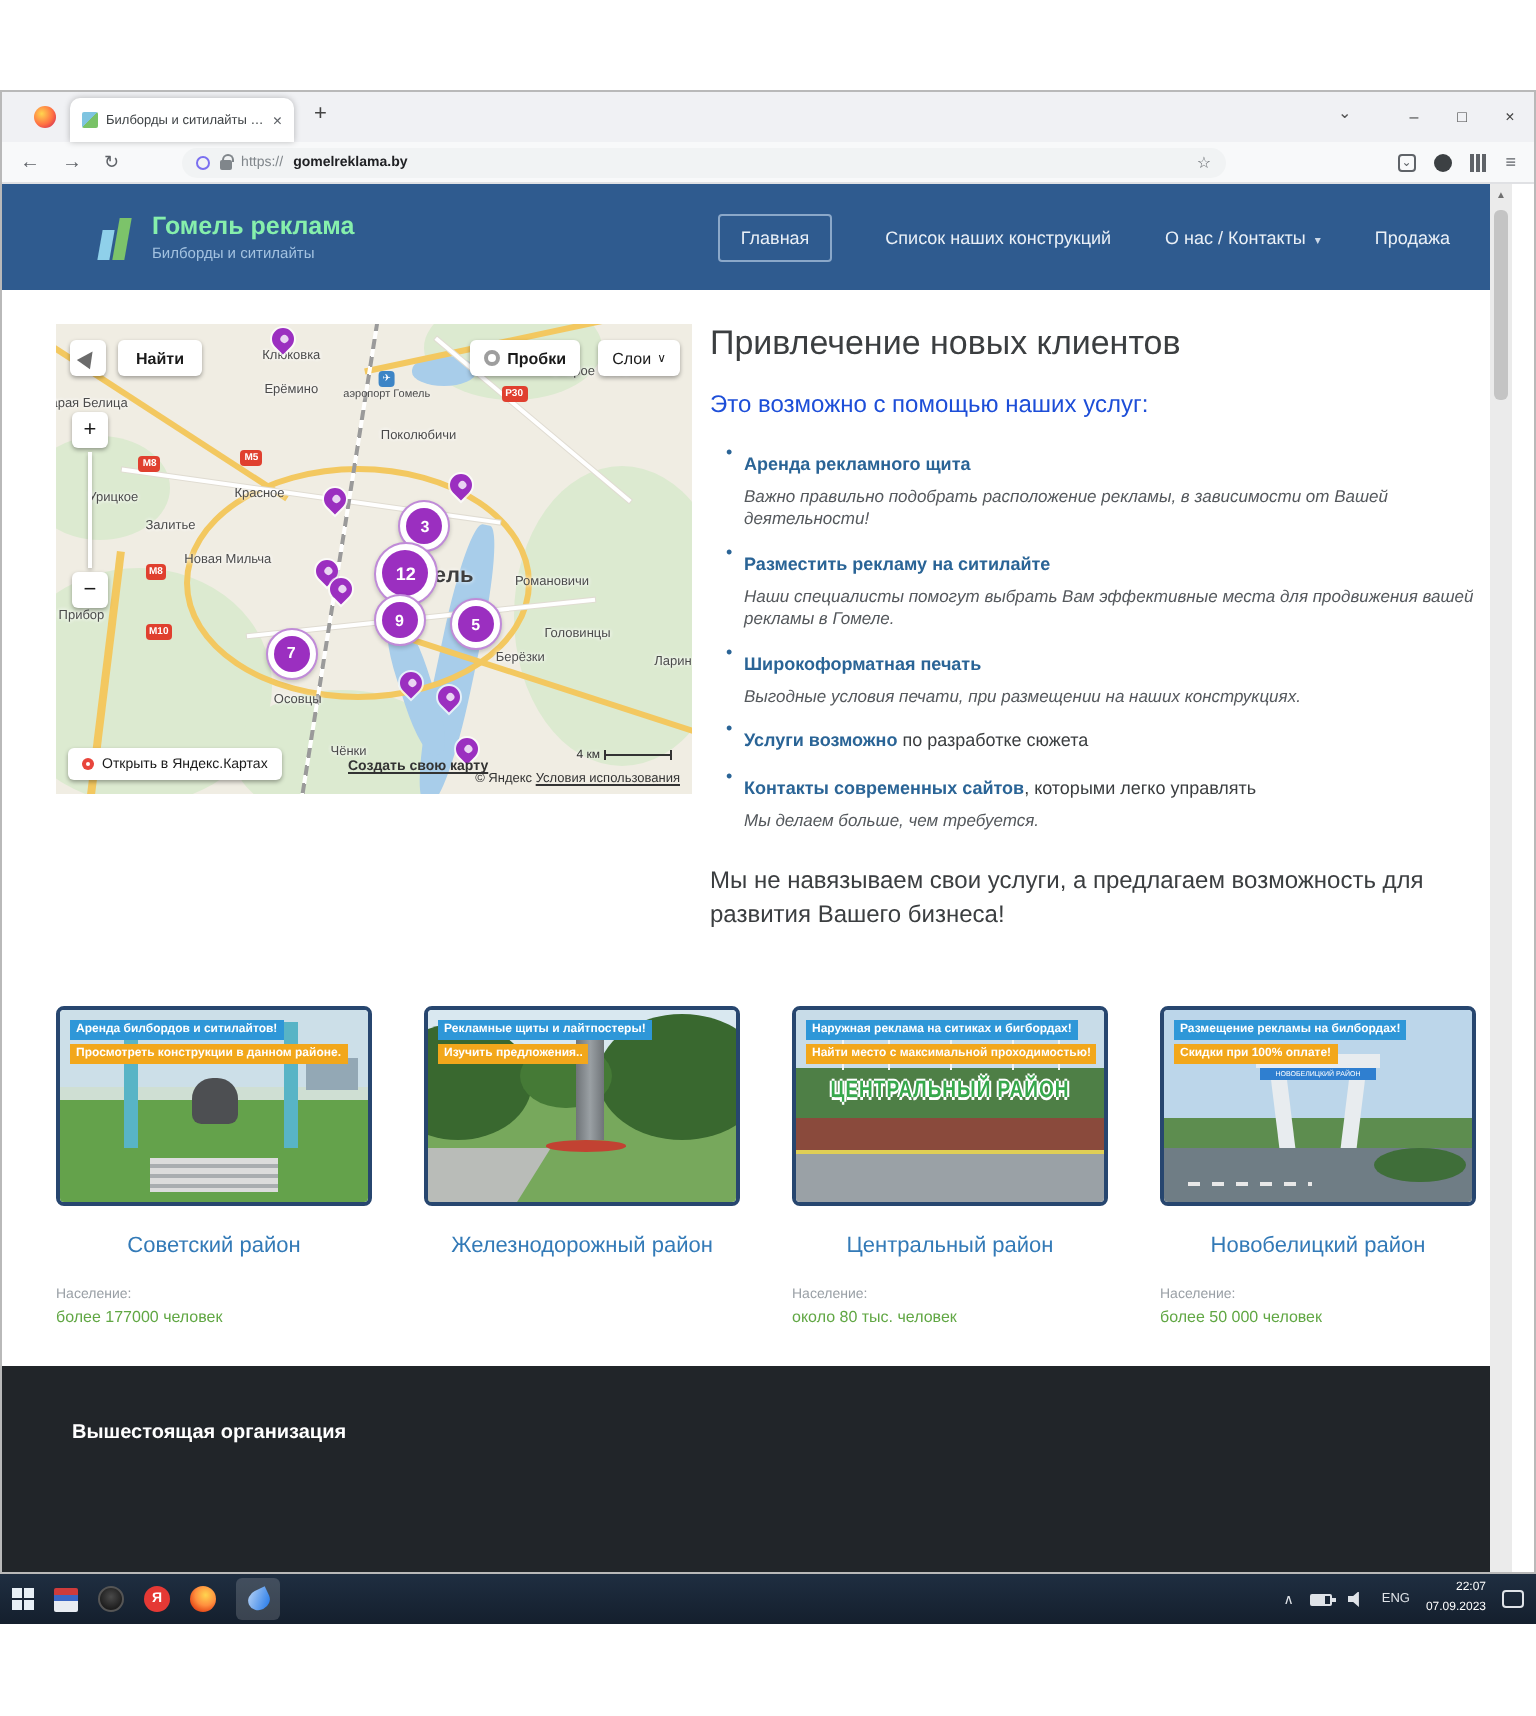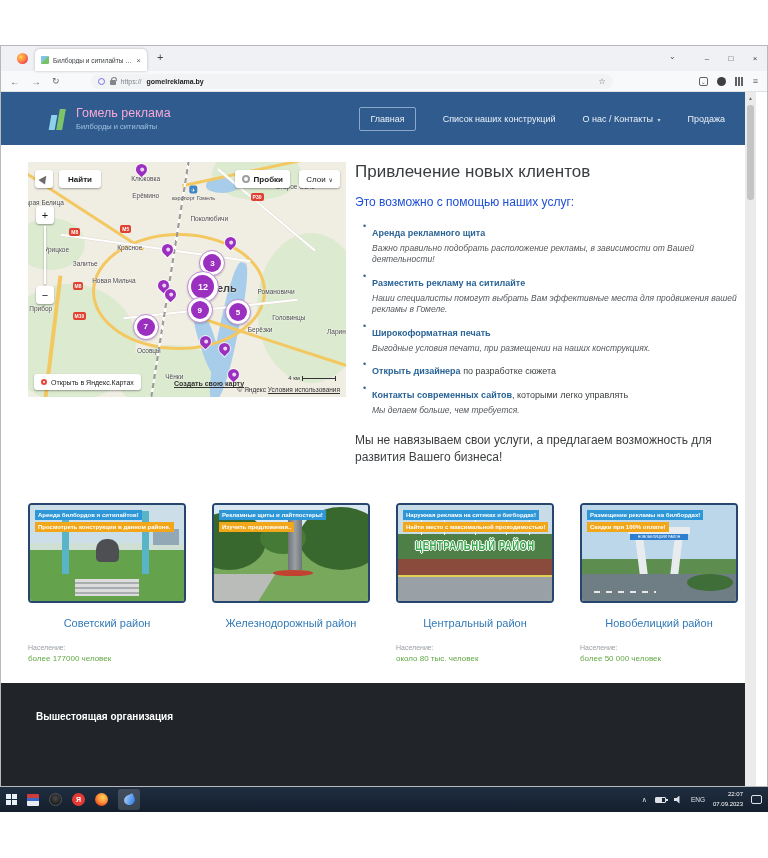--- a/index.html
+++ b/index.html
@@ -39,21 +39,21 @@
   .viewport { position:relative; height:694px; overflow:hidden; background:#fff; }
   .page { width:746px; }
 
   
   .site-header { height:53px; background:#2f5b8f; display:flex; align-items:center; padding:0 22px 0 48px; }
   .logo { display:flex; align-items:center; }
   .logo-ic { position:relative; width:18px; height:22px; }
   .logo-ic .b1 { position:absolute; left:1px; bottom:0; width:6px; height:15px; background:#8fd0ea; transform:skewX(-10deg); }
   .logo-ic .b2 { position:absolute; left:9px; bottom:0; width:6px; height:21px; background:#7cc36a; transform:skewX(-10deg); }
   .logo-txt { margin-left:9px; }
-  .logo-title { font-size:12.5px; font-weight:normal; color:#f9a8d4; }
+  .logo-title { font-size:12.5px; font-weight:bold; color:#86efac; }
   .logo-sub { font-size:7.5px; color:#a3c2e0; margin-top:2px; }
   .mainnav { margin-left:auto; display:flex; align-items:center; gap:27px; }
   .nav-item { font-size:9px; color:#eaf0f7; cursor:pointer; white-space:nowrap; }
   .nav-item.active { border:1px solid #8ba8c9; border-radius:2px; padding:6px 10px; }
   .nav-caret { font-size:6px; color:#cdd9e8; margin-left:2px; }
 
   
   .content { padding:17px 0 0 27px; background:#fff; }
   .row { display:flex; }
 
@@ -359,21 +359,21 @@
               </li>
               <li>
                 <span class="svc-name">Разместить рекламу на ситилайте</span>
                 <div class="svc-desc">Наши специалисты помогут выбрать Вам эффективные места для продвижения вашей рекламы в Гомеле.</div>
               </li>
               <li>
                 <span class="svc-name">Широкоформатная печать</span>
                 <div class="svc-desc">Выгодные условия печати, при размещении на наших конструкциях.</div>
               </li>
               <li>
-                <span class="svc-name">Открыть дизайнера</span><span class="svc-suffix"> по разработке сюжета</span>
+                <span class="svc-name">Услуги возможно</span><span class="svc-suffix"> по разработке сюжета</span>
               </li>
               <li>
                 <span class="svc-name">Контакты современных сайтов</span><span class="svc-suffix">, которыми легко управлять</span>
                 <div class="svc-desc">Мы делаем больше, чем требуется.</div>
               </li>
             </ul>
             <div class="closing">Мы не навязываем свои услуги, а предлагаем возможность для развития Вашего бизнеса!</div>
           </div>
         </div>
 

